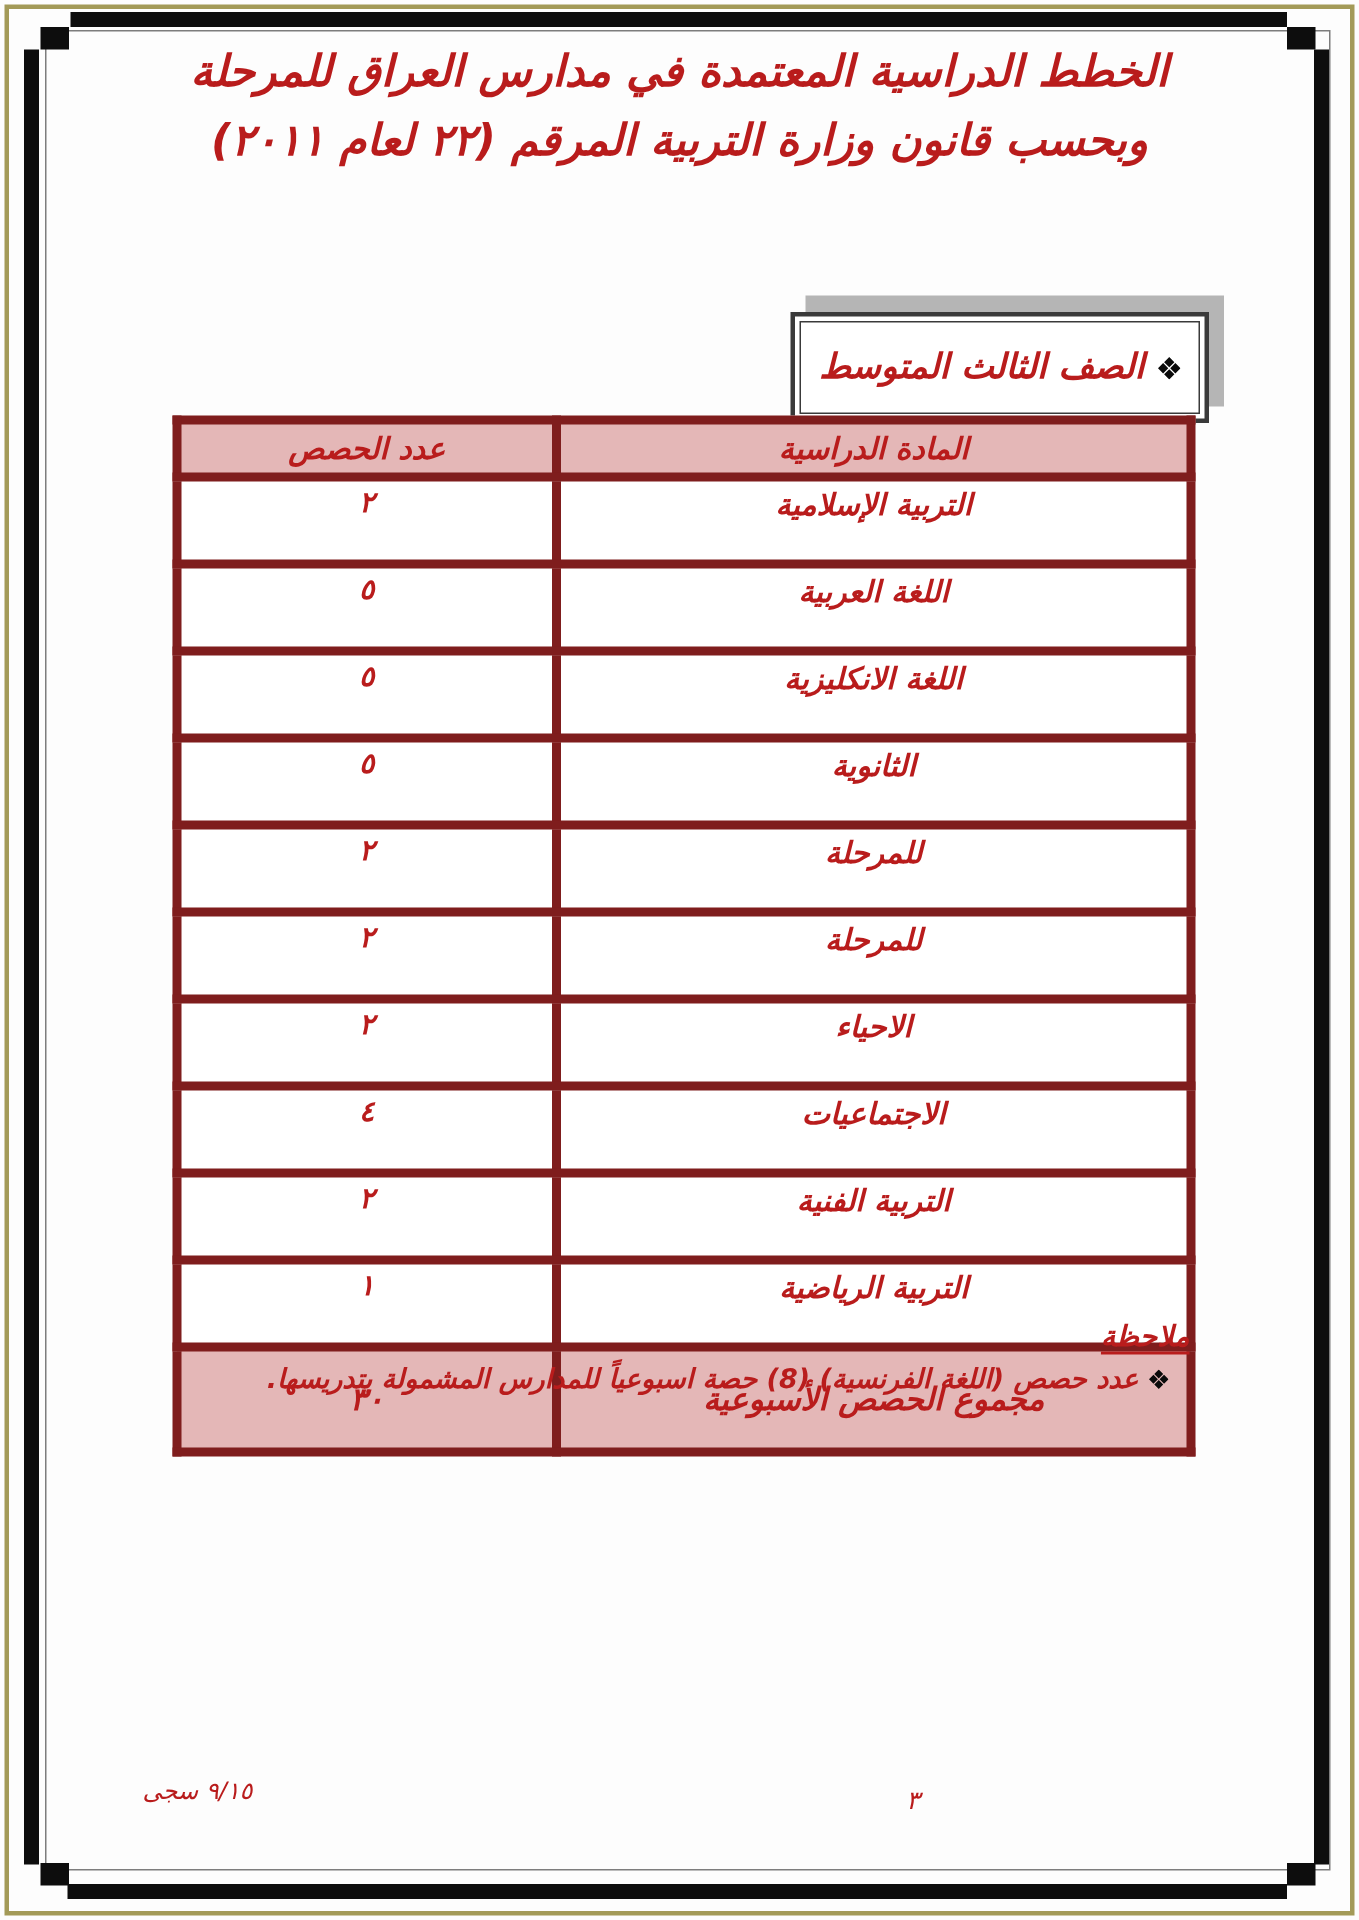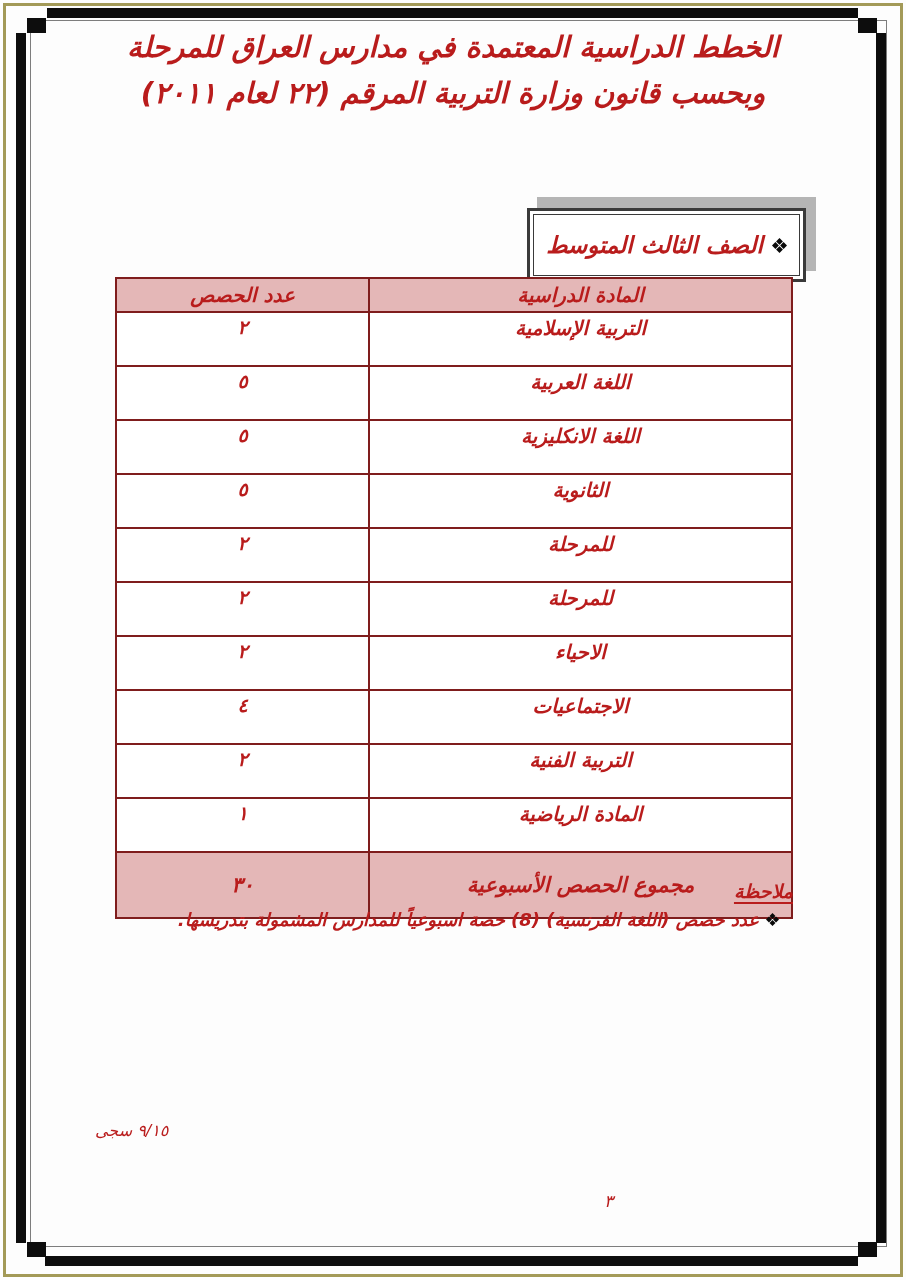--- a/index.html
+++ b/index.html
@@ -31,21 +31,21 @@
     direction:rtl; font-size:23px; font-weight:bold;
   }
   .diamond-icon { flex:0 0 auto; display:inline-block; }
 
   table.lessons {
     position:absolute; top:277px; left:115px;
     width:676px; border-collapse:collapse; table-layout:fixed;
     direction:rtl; text-align:center; font-weight:bold;
     background:#fff;
   }
-  table.lessons th, table.lessons td { border:2px solid #7f1d1d; }
+  table.lessons th, table.lessons td { border:6px solid #7f1d1d; }
   table.lessons thead th {
     background:#e4b7b7; height:32px; font-size:20px; padding:0;
   }
   table.lessons tbody td {
     height:48px; vertical-align:top; padding-top:3px; font-size:20px;
   }
   table.lessons tbody td.count { font-size:19px; }
   table.lessons tr.total-row td {
     background:#e4b7b7; height:42px; vertical-align:middle;
     padding:11px; font-size:21px;
@@ -60,21 +60,21 @@
     position:absolute; top:909px; right:127px;
     direction:rtl; display:flex; align-items:center; gap:7px;
     font-size:18px; font-weight:bold;
   }
 
   .footer-page-number {
     position:absolute; top:1191px; left:604px;
     font-size:17px;
   }
   .footer-side-note {
-    position:absolute; top:1121px; left:95px;
+    position:absolute; top:1184px; left:95px;
     direction:ltr; font-size:16px;text-align:right;
   }
 </style>
 </head>
 <body>
 
 <div class="page">
 
   <svg class="frame-svg" width="906" height="1280" viewBox="0 0 906 1280" aria-hidden="true">
     <rect x="4.5" y="4.5" width="897" height="1271" fill="none" stroke="#a39a58" stroke-width="3"></rect>
@@ -148,21 +148,21 @@
       </tr>
       <tr>
         <td>الاجتماعيات</td>
         <td class="count">٤</td>
       </tr>
       <tr>
         <td>التربية الفنية</td>
         <td class="count">٢</td>
       </tr>
       <tr>
-        <td>المادة الرياضية</td>
+        <td>التربية الرياضية</td>
         <td class="count">١</td>
       </tr>
       <tr class="total-row">
         <td>مجموع الحصص الأسبوعية</td>
         <td>٣٠</td>
       </tr>
     </tbody>
   </table>
 
   <div class="note-heading">ملاحظة</div>

